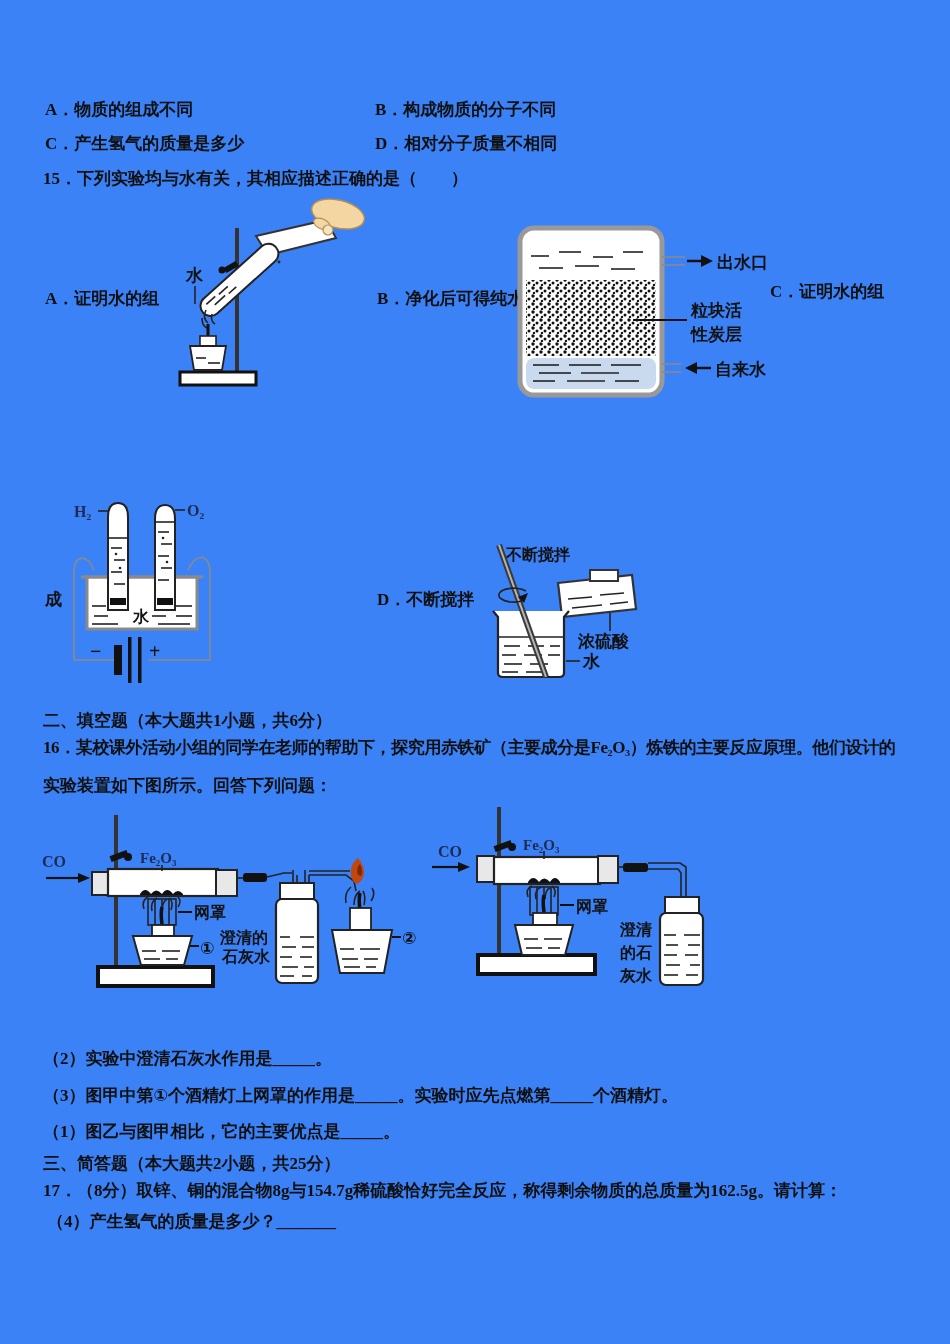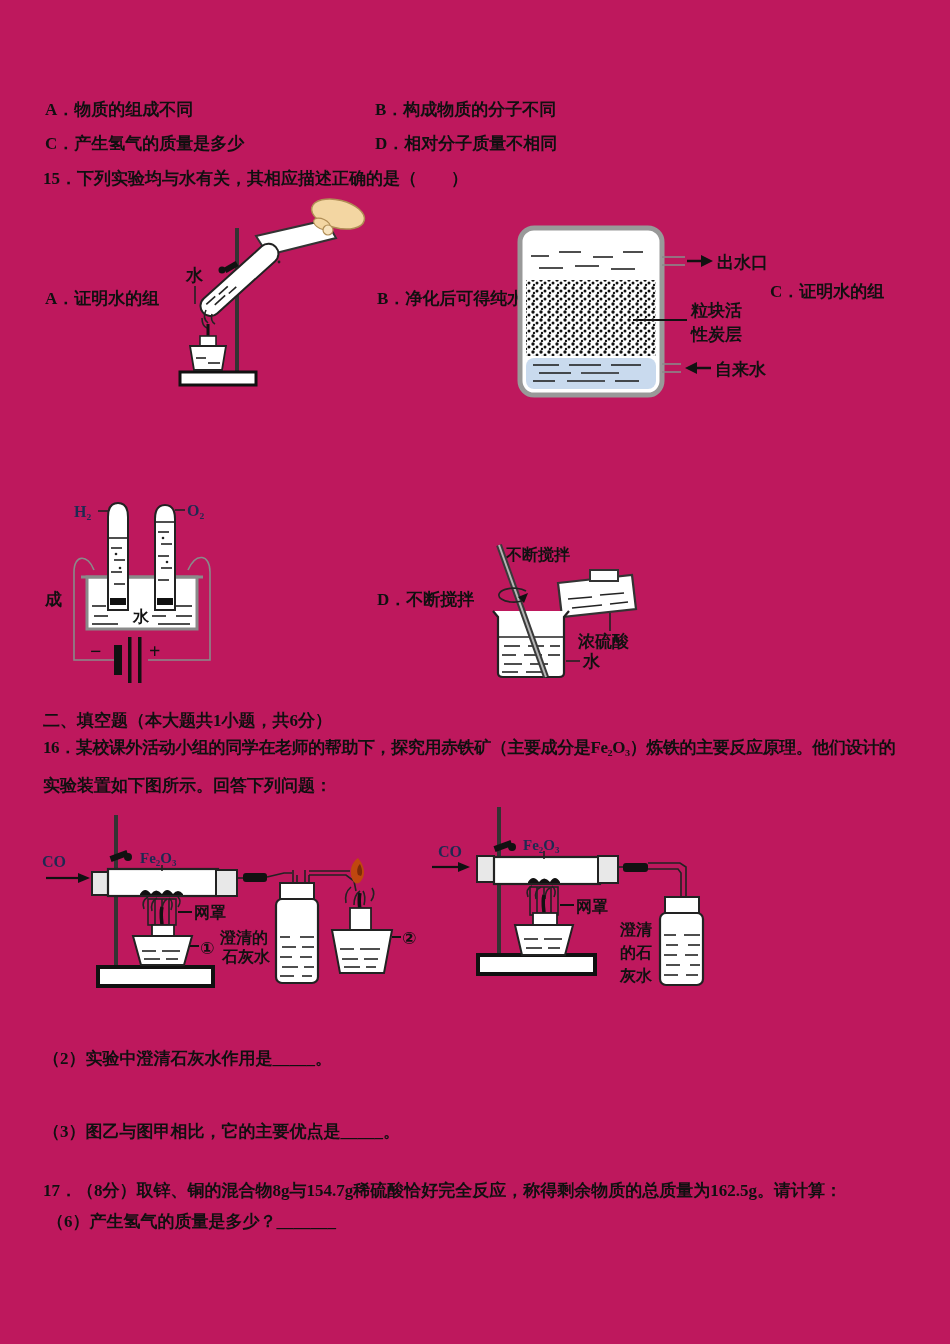--- a/index.html
+++ b/index.html
@@ -1,16 +1,16 @@
 <!DOCTYPE html>
 <html><head>
 <meta charset="utf-8">
 <style>
   html,body{margin:0;padding:0;background:#fff;}
-  .page{position:relative;width:950px;height:1344px;background:#be185d;overflow:hidden;
+  .page{position:relative;width:950px;height:1344px;background:#3b82f6;overflow:hidden;
         font-family:"Liberation Serif","DejaVu Serif","DejaVu Sans",serif;font-weight:bold;color:#101010;}
   .t{position:absolute;white-space:nowrap;font-size:17px;line-height:1.2;}
   svg{position:absolute;overflow:visible;}
   svg text{font-family:"Liberation Serif","DejaVu Sans",serif;font-weight:bold;fill:#111;}
   svg text.chem{fill:#1e2a52;}
   .ln{stroke:#222;stroke-width:1.6;fill:none;}
   .gray{stroke:#8a8a8a;}
 </style>
 </head>
 <body>
@@ -376,18 +376,20 @@
       <line x1="236" y1="170" x2="250" y2="170"></line>
         <line x1="258" y1="170" x2="270" y2="170"></line>
     </g>
 
     <text x="192" y="130" font-size="16">澄清</text>
     <text x="192" y="153" font-size="16">的石</text>
     <text x="192" y="176" font-size="16">灰水</text>
   </svg>
 
   <div class="t" style="left:43px;top:1049px">（2）实验中澄清石灰水作用是_____。</div>
-  <div class="t" style="left:43px;top:1122px">（3）图乙与图甲相比，它的主要优点是_____。</div>
-
+  <div class="t" style="left:43px;top:1086px">（3）图甲中第①个酒精灯上网罩的作用是_____。实验时应先点燃第_____个酒精灯。</div>
+  <div class="t" style="left:43px;top:1122px">（1）图乙与图甲相比，它的主要优点是_____。</div>
+
+  <div class="t" style="left:43px;top:1154px">三、简答题（本大题共2小题，共25分）</div>
   <div class="t" style="left:43px;top:1181px">17．（8分）取锌、铜的混合物8g与154.7g稀硫酸恰好完全反应，称得剩余物质的总质量为162.5g。请计算：</div>
-  <div class="t" style="left:47px;top:1212px">（6）产生氢气的质量是多少？_______</div>
+  <div class="t" style="left:47px;top:1212px">（4）产生氢气的质量是多少？_______</div>
 
 </div>
 
 </body></html>

